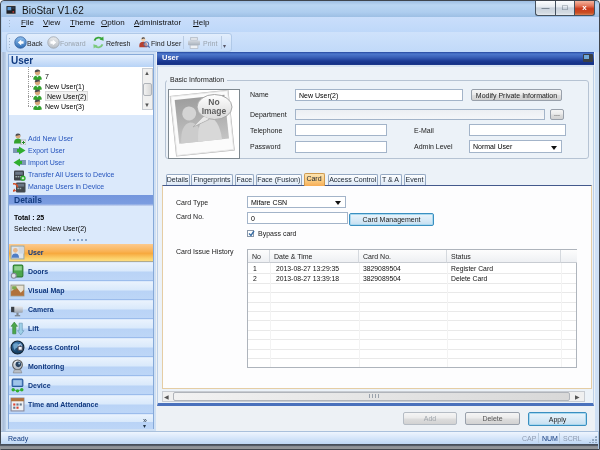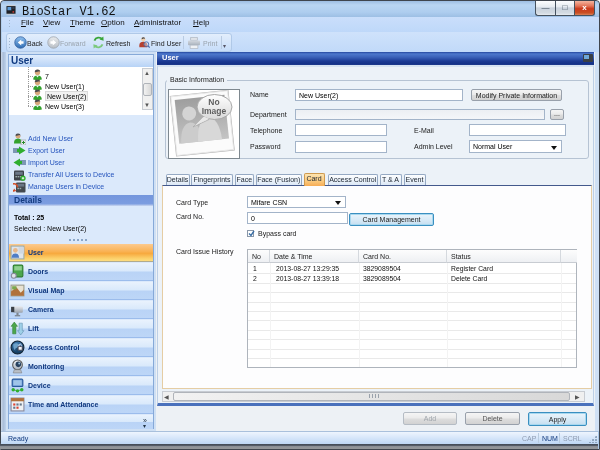--- a/index.html
+++ b/index.html
@@ -9,21 +9,21 @@
   background:linear-gradient(180deg,#b4d0ee 0%,#abc9ea 100%);
   border:1px solid #3f454e; border-radius:4px 4px 0 0; }
 #winbottom { position:absolute; left:0; top:443px; width:598px; height:6px;
   background:linear-gradient(180deg,#565d68 0%,#3f4754 35%,#8f9399 60%,#939699 100%); }
 .abs { position:absolute; }
 
 
 #titlebar { position:absolute; left:0; top:0; width:598px; height:16px;
   background:linear-gradient(180deg,#9dbde2 0%,#b9d5f2 25%,#aecdef 70%,#9dbfe4 100%);
   border-radius:4px 4px 0 0; }
-#apptitle { position:absolute; left:21px; top:4px; font-size:12px; color:#111;font-family:Liberation Mono, monospace; }
+#apptitle { position:absolute; left:21px; top:4px; font-size:10px; color:#111; }
 #appicon { position:absolute; left:5px; top:4px; width:10px; height:10px; }
 .winbtns { position:absolute; left:534px; top:0; height:15px; display:flex; }
 .wbtn { height:15px; border:1px solid #46525f; border-top:none;
   background:linear-gradient(180deg,#fcfdfe 0%,#e7ecf1 40%,#c9d2dc 50%,#d3dae2 85%,#e6ebf0 100%); }
 .wbtn .g { display:block; text-align:center; font-size:8px; line-height:13px; color:#31404e; }
 #btnmin { width:20px; border-radius:0 0 0 3px; border-right:none; }
 #btnmax { width:20px; }
 #btnclose { width:20px; border-radius:0 0 3px 0; border-left:none;
   background:linear-gradient(180deg,#f5b49e 0%,#e3765a 35%,#ca3a1c 55%,#c94f23 85%,#d8835c 100%); }
 

